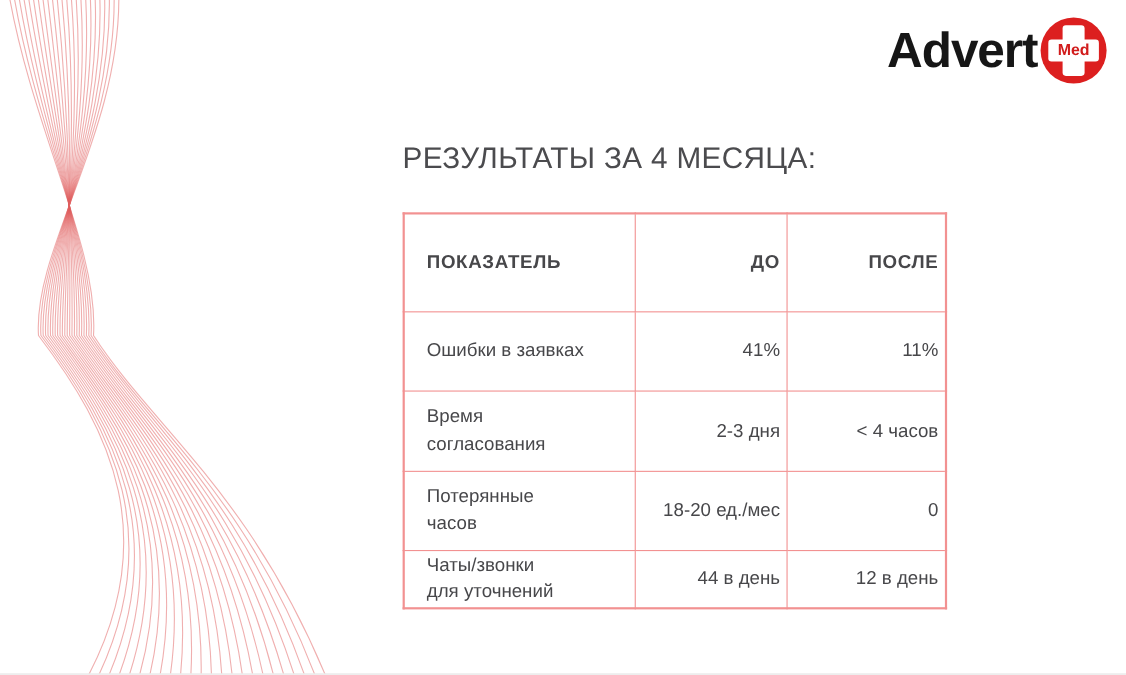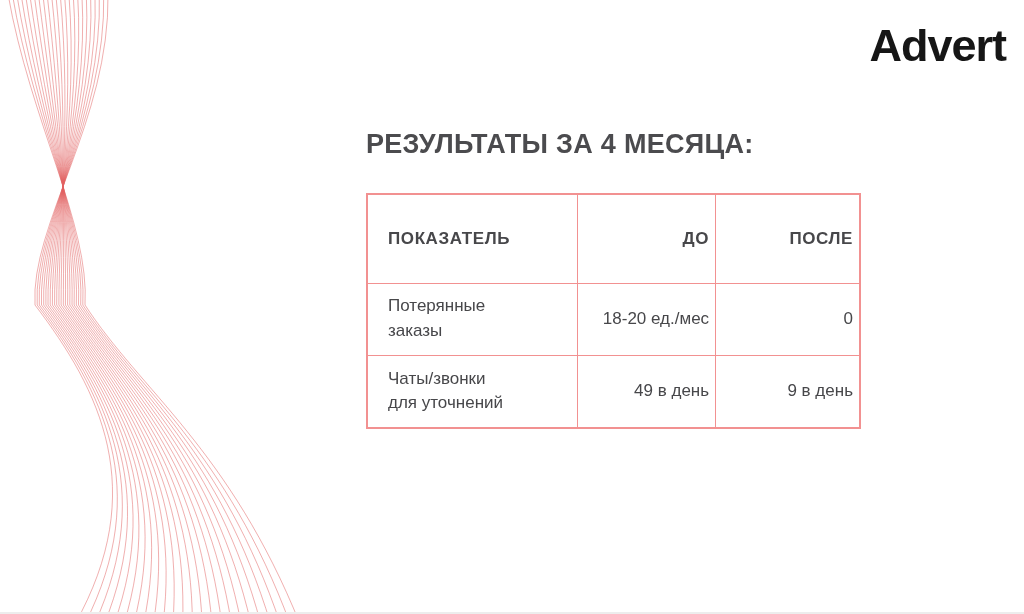--- a/index.html
+++ b/index.html
@@ -41,21 +41,21 @@
   .badge .med{
     position:absolute;left:0;top:0;width:60px;height:60px;
     display:flex;align-items:center;justify-content:center;
     font-size:14.5px;font-weight:700;color:#d11c1c;
     text-shadow:-1.5px 0 0 #fff,1.5px 0 0 #fff,0 -1.5px 0 #fff,0 1.5px 0 #fff;
   }
   
   .content{position:absolute;left:366px;top:128px;}
   h1.title{
     margin:0 0 33px 0;
-    font-size:27px;font-weight:700;line-height:32px;
+    font-size:27px;font-weight:400;line-height:32px;
     letter-spacing:.3px;color:var(--title-ink);
   }
   table.results{
     border-collapse:collapse;
     border:2px solid var(--accent);
     width:495px;
     color:var(--ink);
     font-size:17px;
   }
   table.results th, table.results td{
@@ -100,48 +100,64 @@
       <path d="M 86.3 -6 C 92.6 120, 43.0 225, 45.9 305 C 108.7 390, 167.4 481.3, 123.9 624" opacity="0.5"></path>
       <path d="M 90.6 -6 C 96.1 120, 40.4 225, 43.7 305 C 107.0 390, 163.9 483.0, 114.1 624" opacity="0.5"></path>
       <path d="M 95.0 -6 C 99.6 120, 37.8 225, 41.5 305 C 105.2 390, 160.4 484.8, 104.3 624" opacity="0.5"></path>
       <path d="M 99.3 -6 C 103.0 120, 35.2 225, 39.3 305 C 103.5 390, 157.0 486.5, 94.6 624" opacity="0.5"></path>
       <path d="M 103.7 -6 C 106.5 120, 32.6 225, 37.2 305 C 101.7 390, 153.5 488.3, 84.8 624" opacity="0.5"></path>
       <path d="M 108.0 -6 C 110.0 120, 30.0 225, 35.0 305 C 100.0 390, 150.0 490.0, 75.0 624" opacity="0.5"></path>
     </svg>
 
   <div class="logo">
     <span class="brand">Advert</span>
+    <span class="badge">
+      <span class="bar v"></span>
+      <span class="bar h"></span>
+      <span class="med">Med</span>
+    </span>
   </div>
 
   <div class="content">
     <h1 class="title">РЕЗУЛЬТАТЫ ЗА 4 МЕСЯЦА:</h1>
 
     <table class="results">
       <colgroup>
           <col style="width:211px">
           <col style="width:139px">
           <col style="width:145px">
         </colgroup>
       <thead>
         <tr>
           <th class="c-ind">ПОКАЗАТЕЛЬ</th>
           <th class="c-val">ДО</th>
           <th class="c-val">ПОСЛЕ</th>
         </tr>
       </thead>
       <tbody>
         <tr>
+          <td class="c-ind">Ошибки в заявках</td>
+          <td class="c-val">41%</td>
+          <td class="c-val">11%</td>
+        </tr>
+        <tr>
+          <td class="c-ind">Время
+согласования</td>
+          <td class="c-val">2-3 дня</td>
+          <td class="c-val">&lt; 4 часов</td>
+        </tr>
+        <tr>
           <td class="c-ind">Потерянные
-заказы</td>
+часов</td>
           <td class="c-val">18-20 ед./мес</td>
           <td class="c-val">0</td>
         </tr>
         <tr>
           <td class="c-ind">Чаты/звонки
 для уточнений</td>
-          <td class="c-val">49 в день</td>
-          <td class="c-val">9 в день</td>
+          <td class="c-val">44 в день</td>
+          <td class="c-val">12 в день</td>
         </tr>
       </tbody>
     </table>
   </div>
 
 </div>
 
 </body></html>

